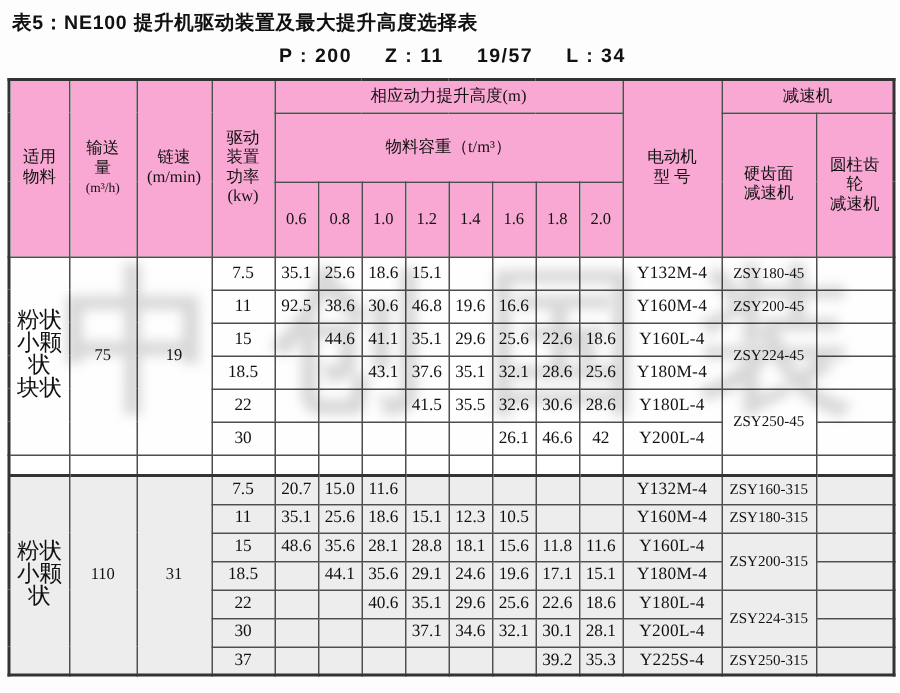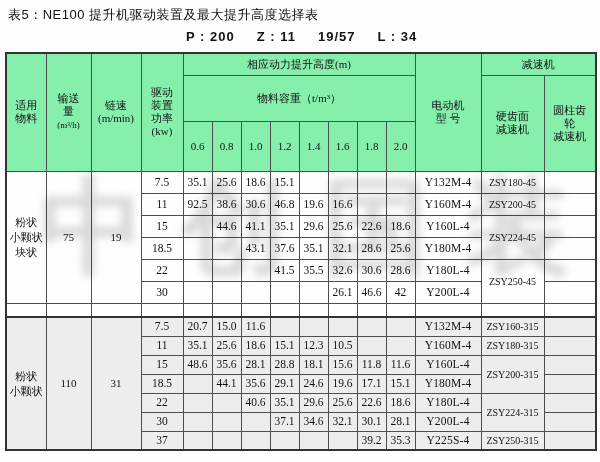--- a/index.html
+++ b/index.html
@@ -7,48 +7,48 @@
   body {
     background:#fdfdfd;
     font-family:"Liberation Serif","DejaVu Serif",serif;
     color:#111;
     position:relative;
     overflow:hidden;
   }
   .page-title {
     position:absolute; left:8px; top:6px;
     font-family:"Liberation Sans","DejaVu Sans",sans-serif;
-    font-weight:normal; font-size:13px; letter-spacing:.5px;
+    font-weight:bold; font-size:13px; letter-spacing:.5px;
   }
   .subtitle {
     position:absolute; left:186px; top:29px;
     display:flex; gap:22px;
     font-family:"Liberation Sans","DejaVu Sans",sans-serif;
     font-weight:bold; font-size:13px; letter-spacing:1px;
   }
   table.sel-table {
     position:absolute; left:5px; top:52px;
     width:591px; border-collapse:collapse; table-layout:fixed;
     border:2px solid #333;
   }
   .sel-table td {
     border:1px solid #4e4e4e;
     text-align:center; vertical-align:middle;
     font-size:11px; line-height:13px;
     padding:0; overflow:hidden;
     white-space:pre-line;
   }
-  .sel-table thead td { background:#86efac; }
+  .sel-table thead td { background:#f9a8d4; }
   .hdr-sub { font-size:9px; }
   tr.hr1 { height:22px; } tr.hr2 { height:46px; } tr.hr3 { height:50px; }
   tr.b0 { height:22px; } tr.b0 td { background:#fefefe; }
   tr.b1 { height:19px; } tr.b1 td { background:#ededed; }
   tr.sep-row { height:14px; }
   tr.sep-row td { background:#fff; border-bottom:2px solid #333; }
-  td.material-cell { font-size:11px; line-height:15px;text-align:center; }
+  td.material-cell { font-size:15px; line-height:15px;text-align:center; }
   td.motor-cell { font-size:11.5px; letter-spacing:.2px; }
   td.hard-reducer-cell, td.cyl-reducer-cell { font-size:10px; }
   td.height-cell, td.power-cell { font-size:11.5px; }
   .watermark {
     position:absolute; left:40px; top:158px; width:530px; height:140px;
     display:flex; justify-content:space-between; align-items:center;
     font-size:105px; font-weight:bold;
     color:#b9b9b9; opacity:.55;
     filter:blur(4px);
     mix-blend-mode:multiply;

